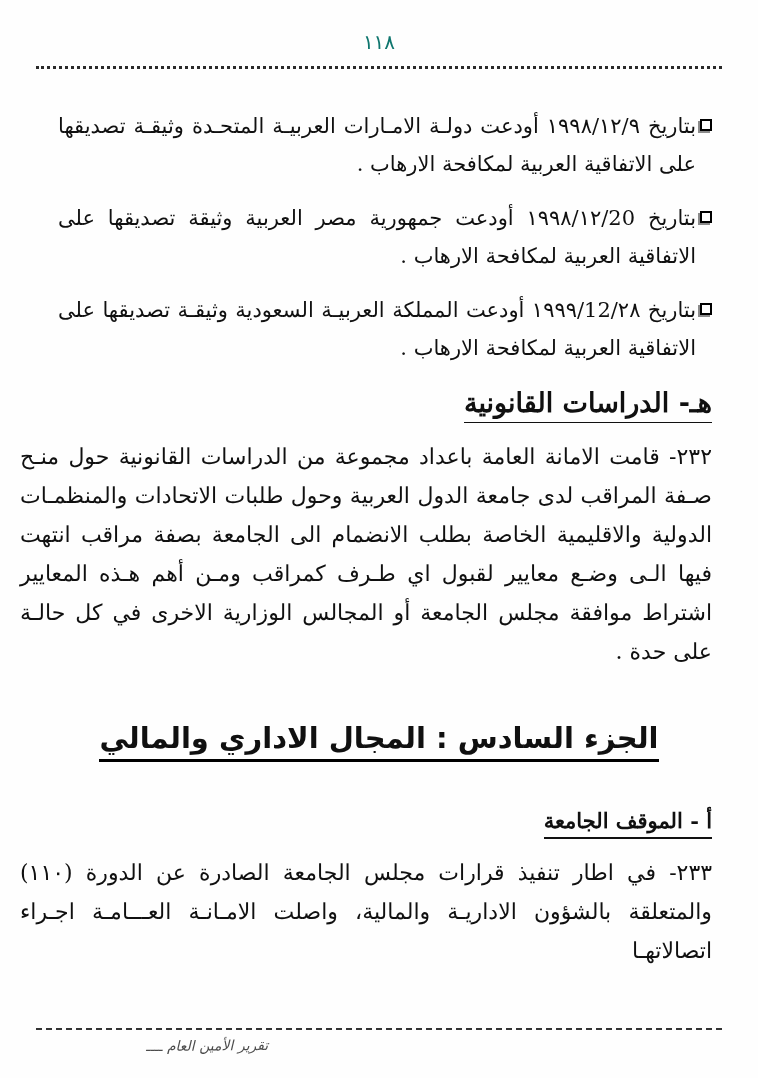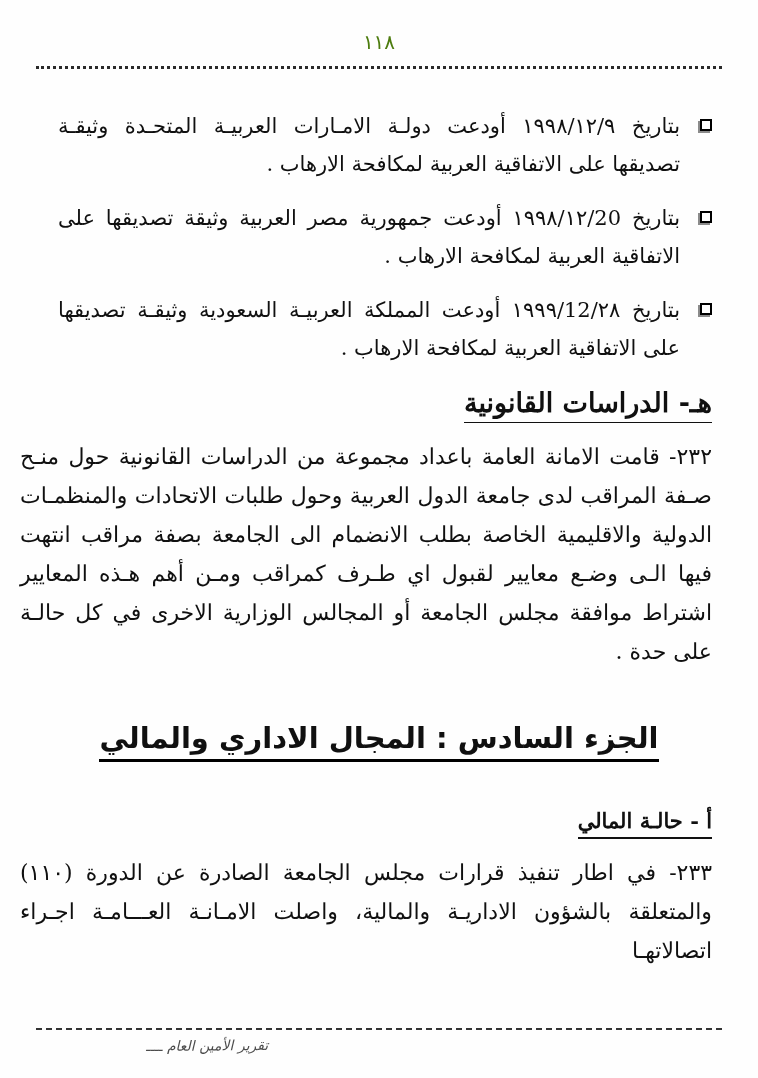--- a/index.html
+++ b/index.html
@@ -15,35 +15,35 @@
     height: 1078px;
     background: #fefefe;
     overflow: hidden;
     padding-top: 30px;
   }
   
   .page-number {
     text-align: center;
     font-size: 20px;
     letter-spacing: 10px;
-    color: #4d7c0f;
+    color: #0f766e;
   }
   .header-rule {
     margin: 12px 36px 0 36px;
     border-top: 3px dotted #2a2a2a;
     height: 0;
   }
   
   .deposit-list {
     list-style: none;
     margin: 38px 46px 0 58px;
   }
   .deposit-item {
     display: flex;
-    gap: 20px;
+    gap: 4px;
     margin-bottom: 16px;
     font-size: 21px;
     line-height: 38px;
   }
   .bullet-square {
     flex: 0 0 auto;
     width: 12px;
     height: 12px;
     border: 2px solid #000;
     margin-top: 12px;
@@ -148,21 +148,21 @@
   <p class="body-paragraph">
     <span class="para-number">٢٣٢-</span>
     <span>قامت الامانة العامة باعداد مجموعة من الدراسات القانونية حول منـح صـفة المراقب لدى جامعة الدول العربية وحول طلبات الاتحادات والمنظمـات الدولية والاقليمية الخاصة بطلب الانضمام الى الجامعة بصفة مراقب انتهت فيها الـى وضـع معايير لقبول اي طـرف كمراقب ومـن أهم هـذه المعايير اشتراط موافقة مجلس الجامعة أو المجالس الوزارية الاخرى في كل حالـة على حدة .</span>
   </p>
 
   <div class="part-title-wrap">
     <h1 class="part-title">الجزء السادس : المجال الاداري والمالي</h1>
   </div>
 
   <h3 class="sub-heading">
-    <span class="u">أ -  حالـة المالي</span>
+    <span class="u">أ -  الموقف الجامعة</span>
   </h3>
 
   <p class="body-paragraph">
     <span class="para-number">٢٣٣-</span>
     <span>في اطار تنفيذ قرارات مجلس الجامعة الصادرة عن الدورة (١١٠) والمتعلقة بالشؤون الاداريـة والمالية، واصلت الامـانـة العـــامـة اجـراء اتصالاتهـا</span>
   </p>
 
   <footer class="footer">
     <div class="footer-rule"></div>
     <div class="footer-note">تقرير الأمين العام ــــ</div>

